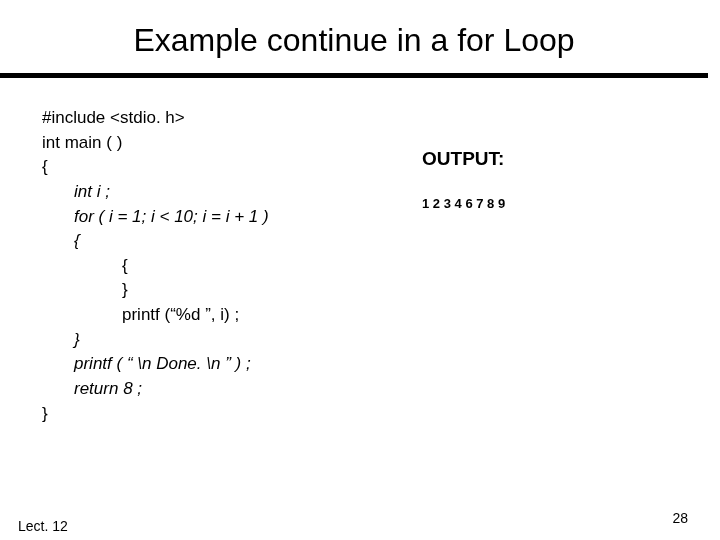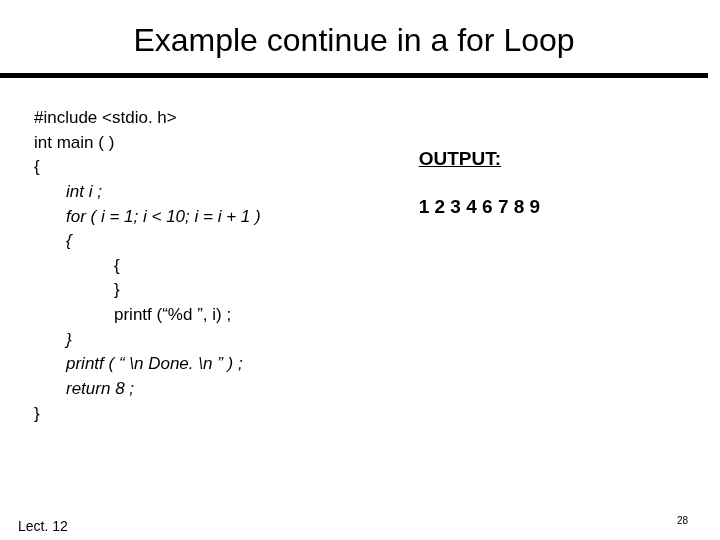--- a/index.html
+++ b/index.html
@@ -1,31 +1,31 @@
 <!DOCTYPE html>
 <html><head>
 <meta charset="utf-8">
 <style>
   * { margin: 0; padding: 0; box-sizing: border-box; }
   html, body { width: 720px; height: 540px; background: #fff; font-family: Arial, Helvetica, sans-serif; color: #000; }
   .slide { position: relative; width: 708px; height: 540px; }
   .title { font-size: 32px; font-weight: 400; text-align: center; padding-top: 22px; padding-bottom: 14px; }
   .rule { height: 5px; background: #000; margin: 0 0 28px 0; }
-  .body { display: flex; padding: 0 28px 0 34px; }
+  .body { display: flex; padding: 0 28px 0 34px; margin-left: 8px; }
   .code-col { flex: 0 0 58%; }
   .out-col { flex: 1; padding-top: 42px; padding-left: 10px; }
   .code-line { font-family: Arial, Helvetica, sans-serif; font-size: 17px; line-height: 1.45; white-space: pre; }
   .i0 { padding-left: 0; }
   .i1 { padding-left: 32px; font-style: italic; }
   .i2 { padding-left: 80px; }
   .i3 { padding-left: 112px; }
-  .out-label { font-size: 19px; font-weight: 700; text-decoration: underline; margin-bottom: 26px; }
-  .out-line { font-size: 19px; font-weight: 700; margin-bottom: 24px; }
+  .out-label { font-size: 19px; font-weight: 700; margin-bottom: 26px; }
+  .out-line { font-size: 13px; font-weight: 700; margin-bottom: 24px; }
   .footer-left { position: absolute; left: 18px; bottom: 6px; font-size: 14px; }
-  .footer-right { position: absolute; right: 20px; bottom: 14px; font-size: 10px; }
+  .footer-right { position: absolute; right: 20px; bottom: 14px; font-size: 14px; }
 </style>
 </head>
 <body>
 
 <div class="slide">
   <div class="title">Example continue in a for Loop</div>
   <div class="rule"></div>
 
   <div class="body">
     <div class="code-col">

